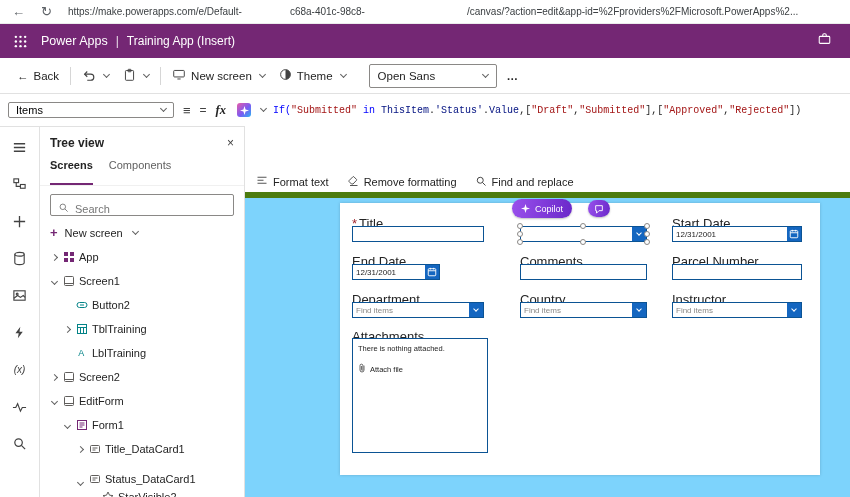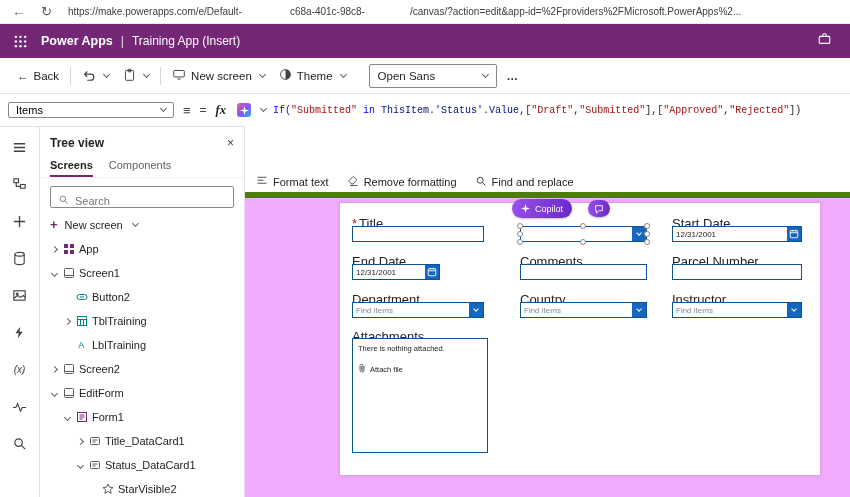--- a/index.html
+++ b/index.html
@@ -4,26 +4,26 @@
 <style>
 *{margin:0;padding:0;box-sizing:border-box}
 body{width:850px;height:497px;font-family:"Liberation Sans","DejaVu Sans",sans-serif;background:#fff;overflow:hidden}
 .screen{width:850px;height:497px;display:flex;flex-direction:column;overflow:hidden}
 
 
 .browser-bar{height:24px;flex:none;display:flex;align-items:center;gap:16px;padding:0 12px;background:#fff;border-bottom:1px solid #ececec;color:#5f6368}
 .b-icon{font-size:13px;line-height:1;cursor:pointer}
 .url{display:flex;align-items:center;font-size:10px;color:#3c4043;flex:1;white-space:nowrap;overflow:hidden}
 .url .seg2{margin-left:48px}
-.url .seg3{margin-left:45px}
+.url .seg3{margin-left:102px}
 
 
 .app-header{height:34px;flex:none;background:#742774;display:flex;align-items:center;padding:0 14px;color:#fff}
 .waffle{display:flex;margin-right:14px;cursor:pointer}
-.brand{font-size:12.5px;font-weight:bold;cursor:pointer}
+.brand{font-size:12.5px;font-weight:normal;cursor:pointer}
 .h-sep{margin:0 8px;opacity:.85;font-size:12px}
 .app-title{font-size:12px}
 .header-right{margin-left:auto;display:flex;align-items:center;gap:10px;padding-right:4px}
 
 
 .command-bar{height:36px;flex:none;background:#fff;border-bottom:1px solid #e1e1e1;display:flex;align-items:center;padding:0 10px;font-size:11.5px;color:#242424}
 .cmd{display:flex;align-items:center;gap:5px;padding:0 7px;height:26px;cursor:pointer;white-space:nowrap;border-radius:2px}
 .cmd svg{flex:none}
 .cbar-divider{width:1px;height:18px;background:#d6d6d6;margin:0 4px}
 .chev{width:5px;height:5px;border-right:1.1px solid #616161;border-bottom:1.1px solid #616161;transform:rotate(45deg);display:inline-block;margin-left:3px;margin-top:-3px}
@@ -48,40 +48,40 @@
 
 .main{flex:1;display:flex;min-height:0}
 .rail{width:40px;flex:none;background:#fff;border-right:1px solid #e1e1e1;border-top:1px solid #e1e1e1;display:flex;flex-direction:column;align-items:center;padding-top:12px;gap:21px}
 .rail-btn{width:16px;height:16px;display:flex;align-items:center;justify-content:center;cursor:pointer}
 
 .tree-panel{width:205px;flex:none;background:#fff;border-right:1px solid #e1e1e1;border-top:1px solid #e1e1e1;font-size:11px;overflow:hidden;display:flex;flex-direction:column}
 .tree-header{display:flex;align-items:center;justify-content:space-between;padding:9px 10px 4px}
 .tree-title{font-size:12px;font-weight:bold;color:#242424}
 .tree-close{color:#424242;font-size:12px;cursor:pointer}
 .tree-tabs{display:flex;padding:0 10px;border-bottom:1px solid #f0f0f0}
-.tab{padding:5px 0 4px;margin-right:16px;color:#616161;cursor:pointer;border-bottom:2px solid transparent}
+.tab{padding:5px 0 12px;margin-right:16px;color:#616161;cursor:pointer;border-bottom:2px solid transparent}
 .tab.active{color:#242424;font-weight:bold;border-bottom-color:#742774}
 .tree-search{margin:8px 10px 4px;height:22px;border:1px solid #8a8886;border-radius:2px;display:flex;align-items:flex-end;gap:6px;padding:0 7px;color:#767676;cursor:text}
 .new-screen-row{display:flex;align-items:center;gap:7px;padding:5px 10px;cursor:pointer;color:#242424}
 .ns-plus{color:#742774;font-size:13px;font-weight:bold}
 .tree-list{flex:1;overflow:hidden}
 .tree-row{display:flex;align-items:center;height:24px;cursor:pointer}
 .tchev{width:13px;flex:none;display:inline-flex;justify-content:center}
 .tchev::before{content:"";width:4px;height:4px;border-right:1.1px solid #616161;border-bottom:1.1px solid #616161}
 .tchev.right::before{transform:rotate(-45deg)}
 .tchev.down::before{transform:rotate(45deg)}
 .tchev.none::before{content:none}
 .ticon{width:14px;display:inline-flex;justify-content:center;margin:0 3px 0 1px}
 .tlabel{color:#242424;white-space:nowrap}
 
 .workspace{flex:1;display:flex;flex-direction:column;min-width:0}
 .fx-extra{height:46px;flex:none;background:#fff}
 .editor-toolbar{height:26px;flex:none;background:#fff;border-bottom:6px solid #4d7c0f;display:flex;align-items:center;font-size:11px;color:#242424;padding-left:2px}
 .et-btn{display:flex;align-items:center;gap:5px;padding:0 9px;height:100%;cursor:pointer}
-.canvas{flex:1;background:#f0abfc;position:relative;overflow:hidden}
+.canvas{flex:1;background:#7dd3fc;position:relative;overflow:hidden}
 .form-sheet{position:absolute;left:95px;top:5px;width:480px;height:272px;background:#fff;box-shadow:0 0 3px rgba(0,0,0,.18)}
 .f-label{position:absolute;font-size:13px;color:#242424;white-space:nowrap}
 .req{color:#a4262c;margin-right:2px}
 .f-input{position:absolute;height:16px;border:1px solid #0b5394;background:#fff;font-size:8px;padding:0 3px;font-family:inherit;color:#242424;outline:none}
 .field{position:absolute;height:16px;border:1px solid #0b5394;background:#fff;display:flex;align-items:center;cursor:pointer}
 .field .val{flex:1;font-size:8px;padding:0 3px;color:#242424;white-space:nowrap;overflow:hidden}
 .field .ph{color:#8a8886}
 .fbtn{width:14px;height:14px;flex:none;background:#1466c0;display:flex;align-items:center;justify-content:center;cursor:pointer}
 .chev-w{width:4px;height:4px;border-right:1.2px solid #fff;border-bottom:1.2px solid #fff;transform:rotate(45deg);margin-top:-2px}
 .handle{position:absolute;width:6px;height:6px;border-radius:50%;background:#fff;border:1px solid #8a8886;z-index:3}
@@ -356,21 +356,21 @@
           <div class="tree-row" style="padding-left: 34px;">
             <span class="tchev right"></span>
             <span class="ticon">
               <svg width="12" height="12" viewBox="0 0 12 12" fill="none" stroke="#605e5c">
                 <rect x="1.5" y="2.5" width="9" height="7" rx="1"></rect>
                 <path d="M3.5 5h5M3.5 7h3"></path>
               </svg>
             </span>
             <span class="tlabel">Title_DataCard1</span>
           </div>
-          <div class="tree-row" style="padding-left: 34px;">
+          <div class="tree-row" style="padding-left: 34px; align-items: flex-end;">
             <span class="tchev down"></span>
             <span class="ticon">
               <svg width="12" height="12" viewBox="0 0 12 12" fill="none" stroke="#605e5c">
                 <rect x="1.5" y="2.5" width="9" height="7" rx="1"></rect>
                 <path d="M3.5 5h5M3.5 7h3"></path>
               </svg>
             </span>
             <span class="tlabel">Status_DataCard1</span>
           </div>
           <div class="tree-row" style="padding-left: 47px;">

